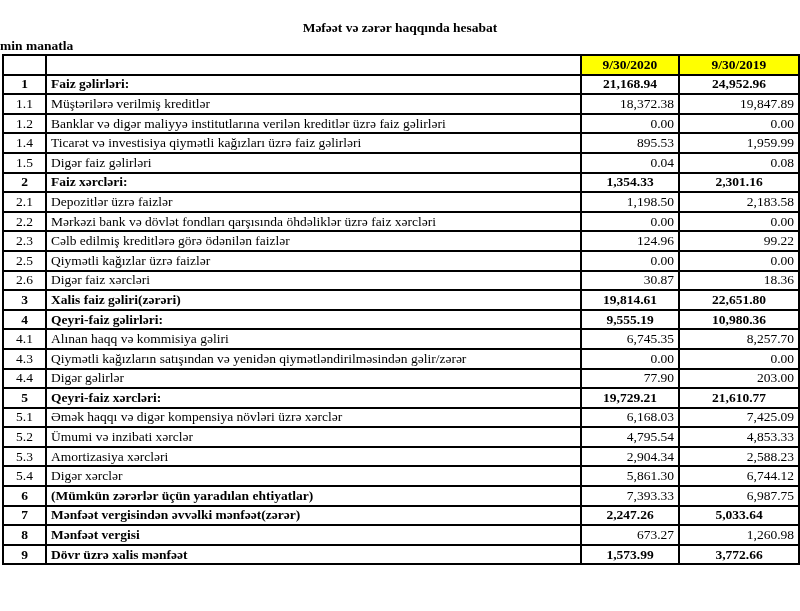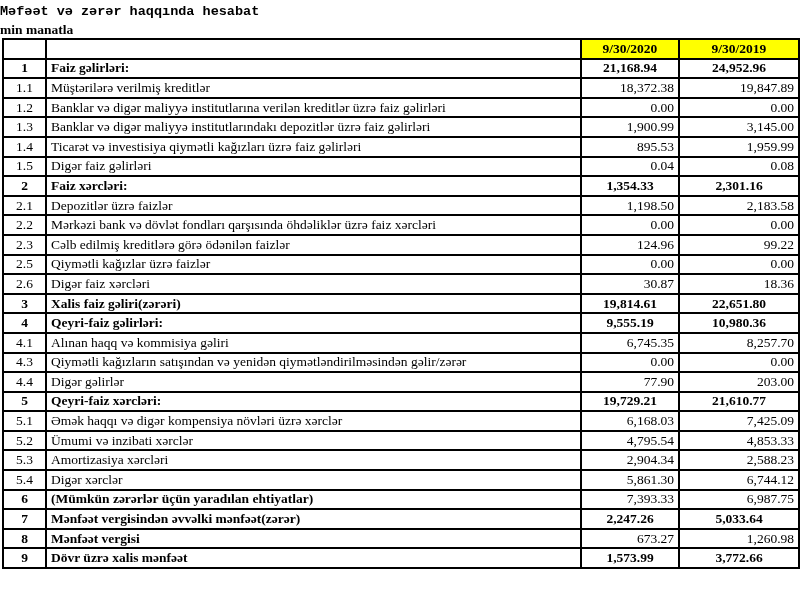--- a/index.html
+++ b/index.html
@@ -11,25 +11,25 @@
     overflow: hidden;
   }
   .page {
     width: 800px;
     height: 611px;
     box-sizing: border-box;
     font-family: "Liberation Serif", "DejaVu Serif", serif;
     color: #000000;
   }
   .report-title {
-    text-align: left;
-    font-family: Liberation Mono, monospace;
+    text-align: center;
+    font-family: Liberation Serif, serif;
     font-weight: bold;
     font-size: 13.5px;
-    padding-top: 4px;
+    padding-top: 20px;
     height: 18px;
     line-height: 16px;
   }
   .unit-note {
     font-weight: bold;
     font-size: 13.5px;
     padding-right: 4px;
     height: 16px;
     line-height: 15px;
   }
@@ -112,26 +112,20 @@
           <td class="td-val">18,372.38</td>
           <td class="td-val">19,847.89</td>
         </tr>
         <tr>
           <td class="td-no">1.2</td>
           <td class="td-label">Banklar və digər maliyyə institutlarına verilən kreditlər üzrə faiz gəlirləri</td>
           <td class="td-val">0.00</td>
           <td class="td-val">0.00</td>
         </tr>
         <tr>
-          <td class="td-no">1.3</td>
-          <td class="td-label">Banklar və digər maliyyə institutlarındakı depozitlər üzrə faiz gəlirləri</td>
-          <td class="td-val">1,900.99</td>
-          <td class="td-val">3,145.00</td>
-        </tr>
-        <tr>
           <td class="td-no">1.4</td>
           <td class="td-label">Ticarət və investisiya qiymətli kağızları üzrə faiz gəlirləri</td>
           <td class="td-val">895.53</td>
           <td class="td-val">1,959.99</td>
         </tr>
         <tr>
           <td class="td-no">1.5</td>
           <td class="td-label">Digər faiz gəlirləri</td>
           <td class="td-val">0.04</td>
           <td class="td-val">0.08</td>

